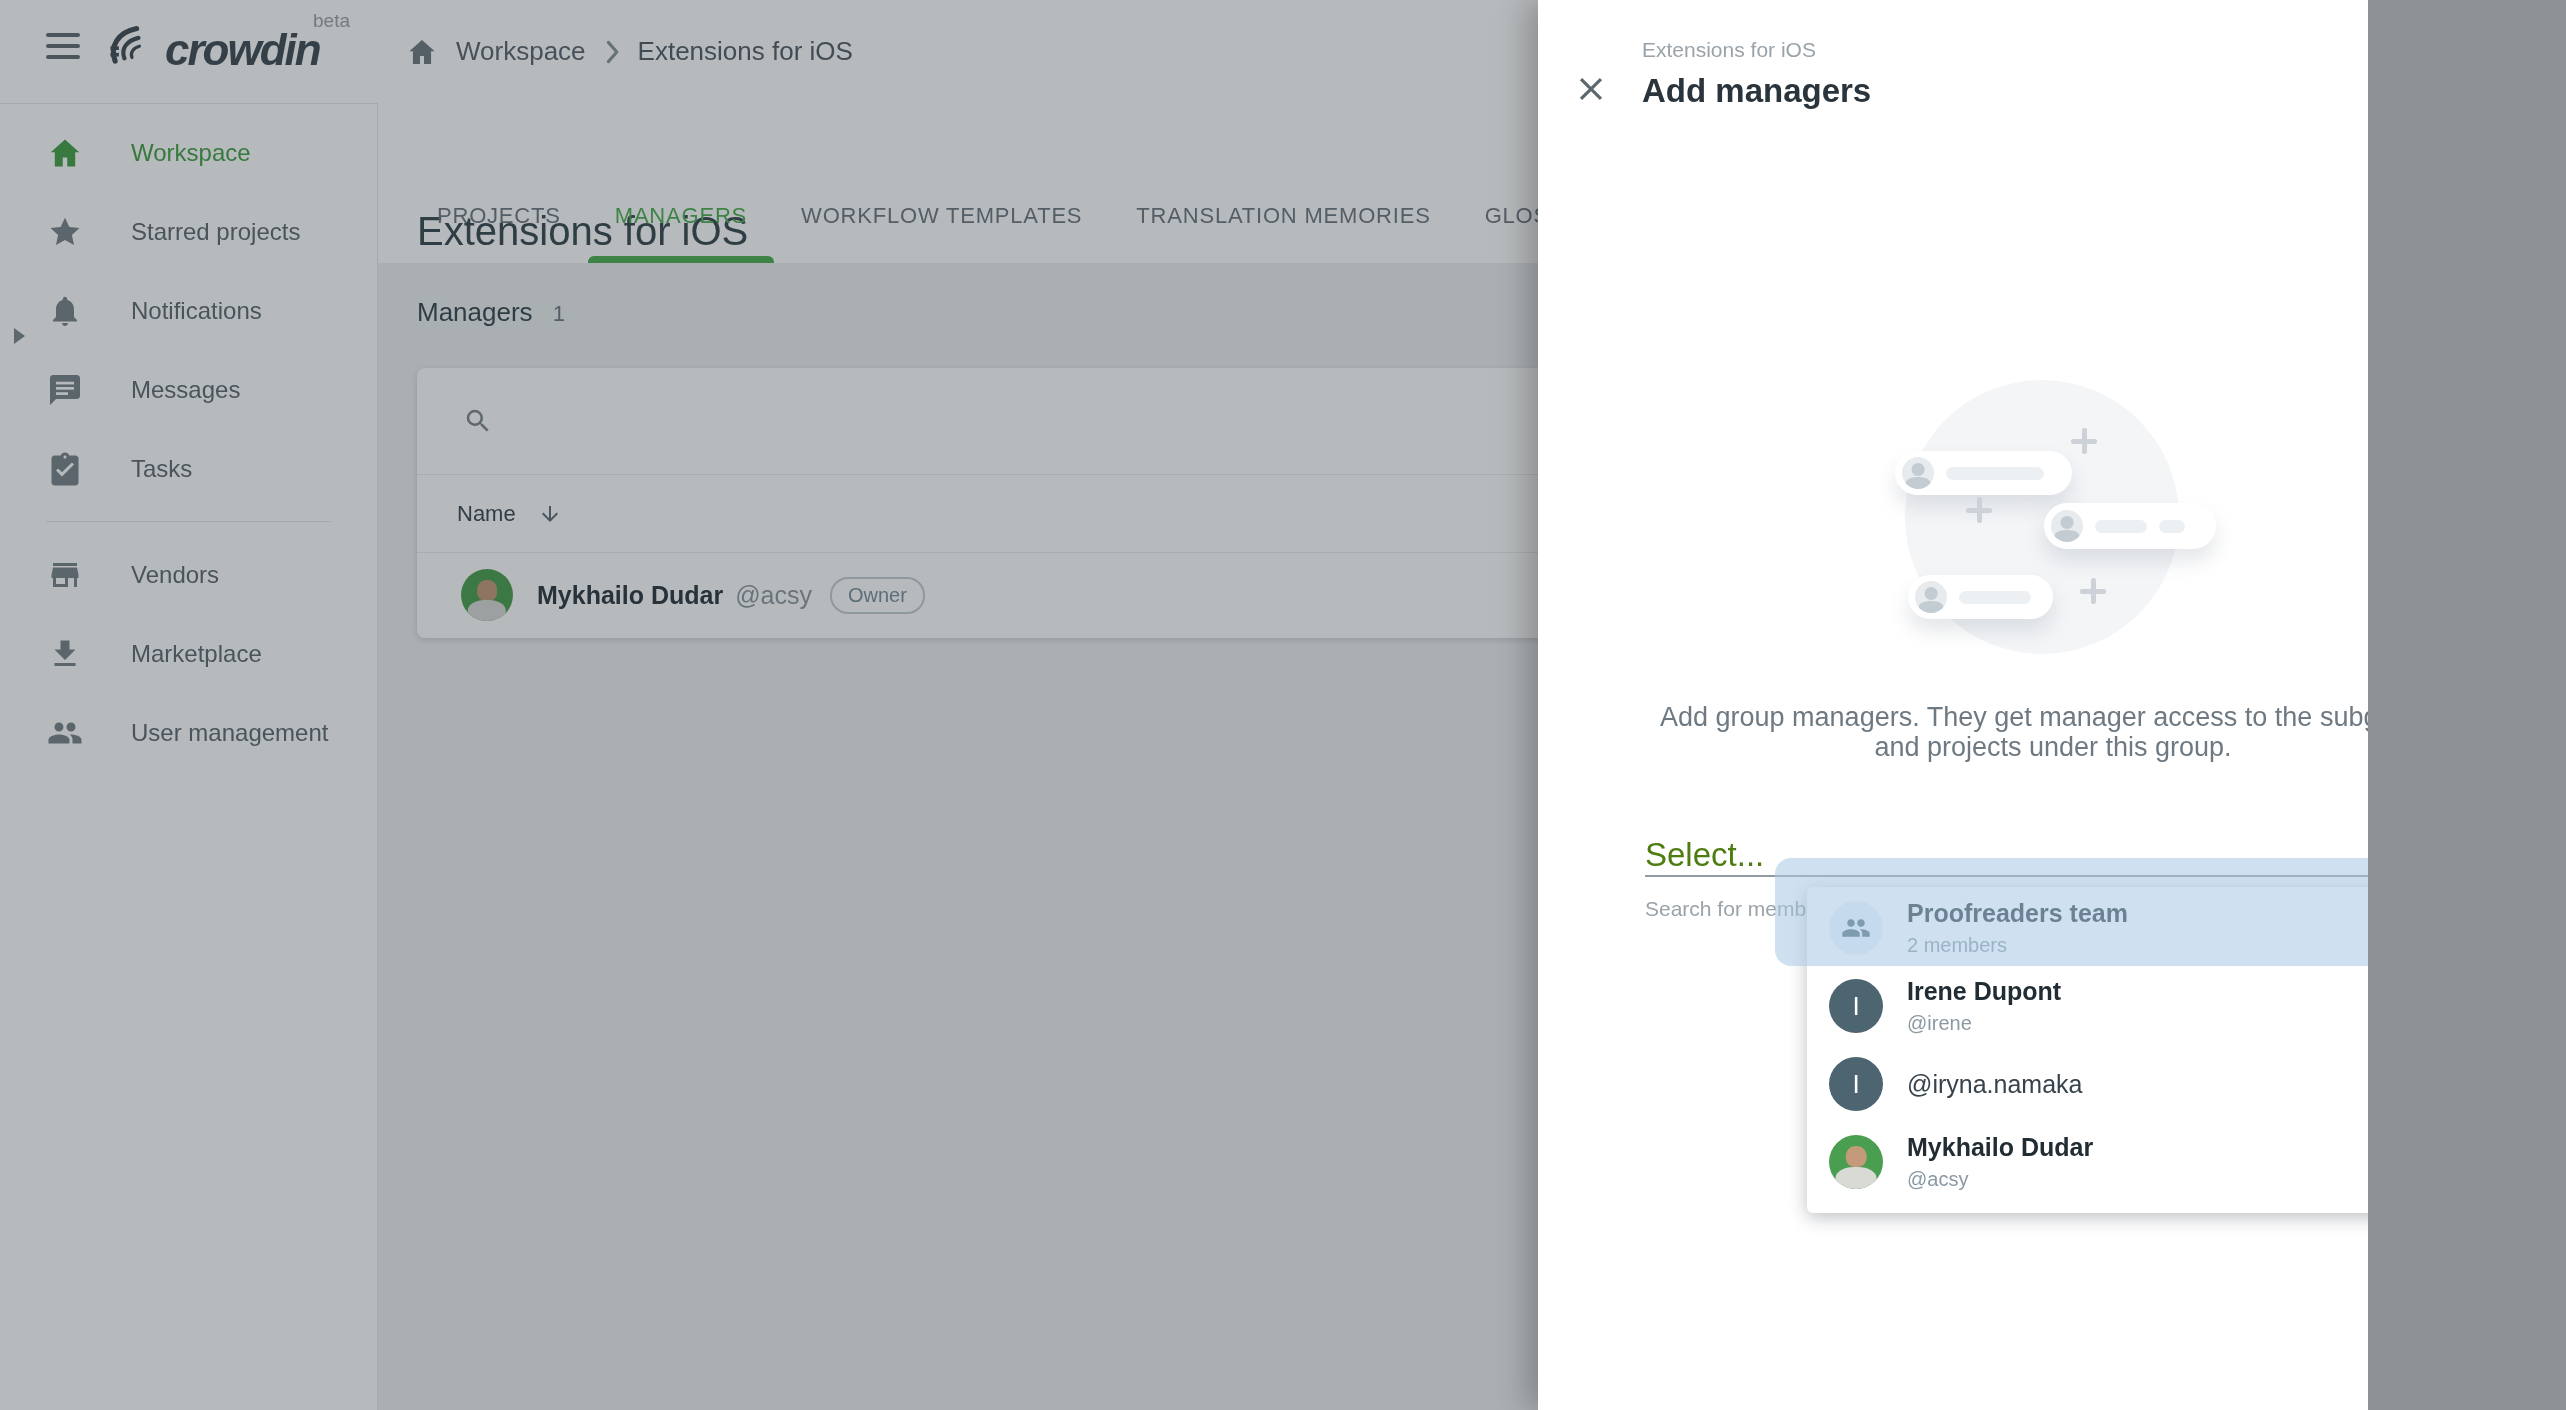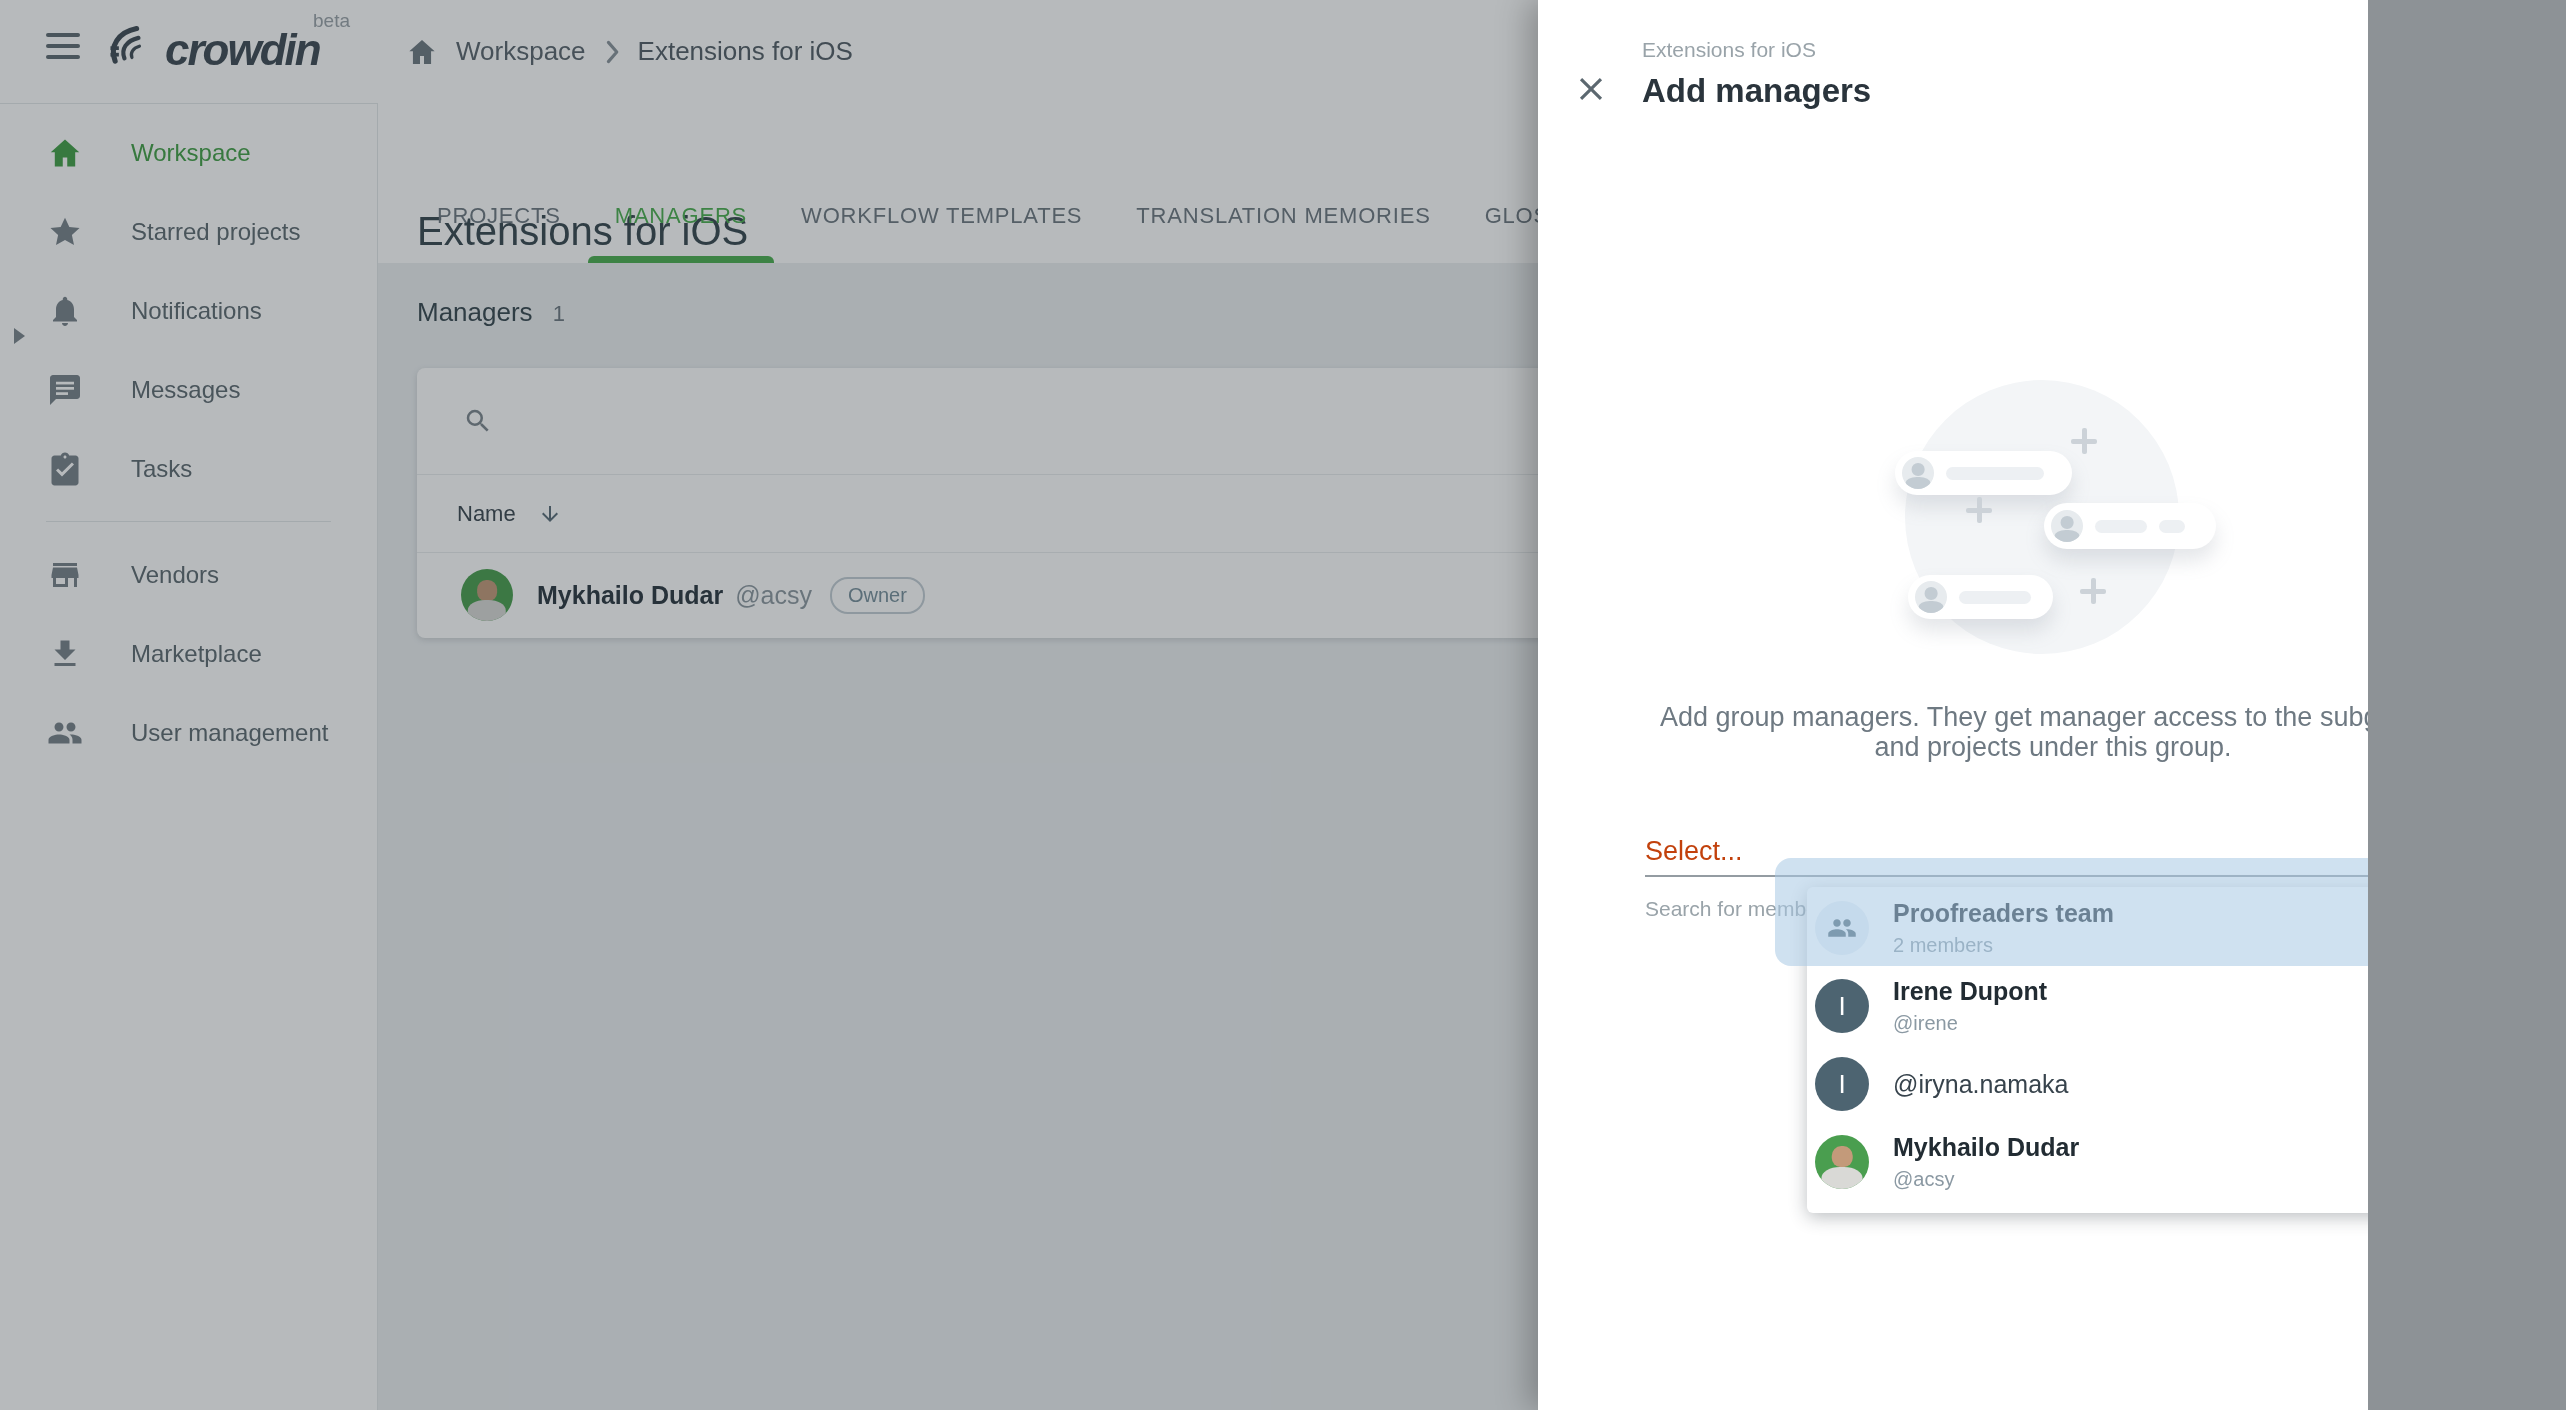--- a/index.html
+++ b/index.html
@@ -84,28 +84,28 @@
   .plus::before, .plus::after { content:""; position:absolute; background:#ccd2d8; border-radius:2px; }
   .plus::before { left:11px; top:0; width:5px; height:26px; }
   .plus::after { left:0; top:11px; width:26px; height:5px; }
   .plus1 { left:533px; top:428px; }
   .plus2 { left:428px; top:497px; }
   .plus3 { left:542px; top:578px; }
 
   .drawer-desc { position:absolute; left:104px; top:702px; width:822px; font-size:27px; line-height:30px; color:#6e7982; text-align:center; }
 
   .select-control { position:absolute; left:107px; top:820px; width:824px; height:58px; cursor:pointer; }
-  .select-placeholder { position:absolute; left:0; top:16px; font-size:27px; color:#c2410c; }
+  .select-placeholder { position:absolute; left:0; top:16px; font-size:33px; color:#4d7c0f; }
   .select-caret { position:absolute; right:22px; top:22px; width:0; height:0; border-left:9px solid transparent; border-right:9px solid transparent; border-top:11px solid #6e7b85; }
   .select-underline { position:absolute; left:107px; top:875px; width:824px; height:2px; background:#949ca2; }
   .select-helper { position:absolute; left:107px; top:897px; font-size:21px; color:#99a3a9; z-index:1; white-space:nowrap; }
 
   
   .menu { position:absolute; left:269px; top:887px; width:653px; height:326px; background:#ffffff; border-radius:6px; box-shadow:0 4px 18px rgba(30,40,50,0.30); z-index:5; padding:2px 0 14px 0; }
-  .menu-item { height:78px; display:flex; align-items:center; padding-left:8px; cursor:pointer; }
+  .menu-item { height:78px; display:flex; align-items:center; padding-left:22px; cursor:pointer; }
   .menu-avatar { width:54px; height:54px; border-radius:50%; flex:none; display:flex; align-items:center; justify-content:center; }
   .menu-avatar.group { background:#e9eff5; color:#4d6471; }
   .menu-avatar.group svg { width:30px; height:30px; }
   .menu-avatar.letter { background:#4d6471; color:#ffffff; font-size:26px; font-weight:400; }
   .menu-avatar.photo { position:relative; background:#4a9e4f; overflow:hidden; }
   .menu-avatar.photo::before { content:""; position:absolute; left:50%; top:20%; transform:translateX(-50%); width:38%; height:40%; border-radius:46% 46% 42% 42%; background:#c39a7a; }
   .menu-avatar.photo::after { content:""; position:absolute; left:50%; top:60%; transform:translateX(-50%); width:76%; height:45%; border-radius:45% 45% 0 0; background:#d9d9d6; }
   .menu-text { margin-left:24px; }
   .menu-title { font-size:25px; font-weight:700; color:#222c33; }
   .menu-title.plain { font-weight:400; color:#37434c; }

